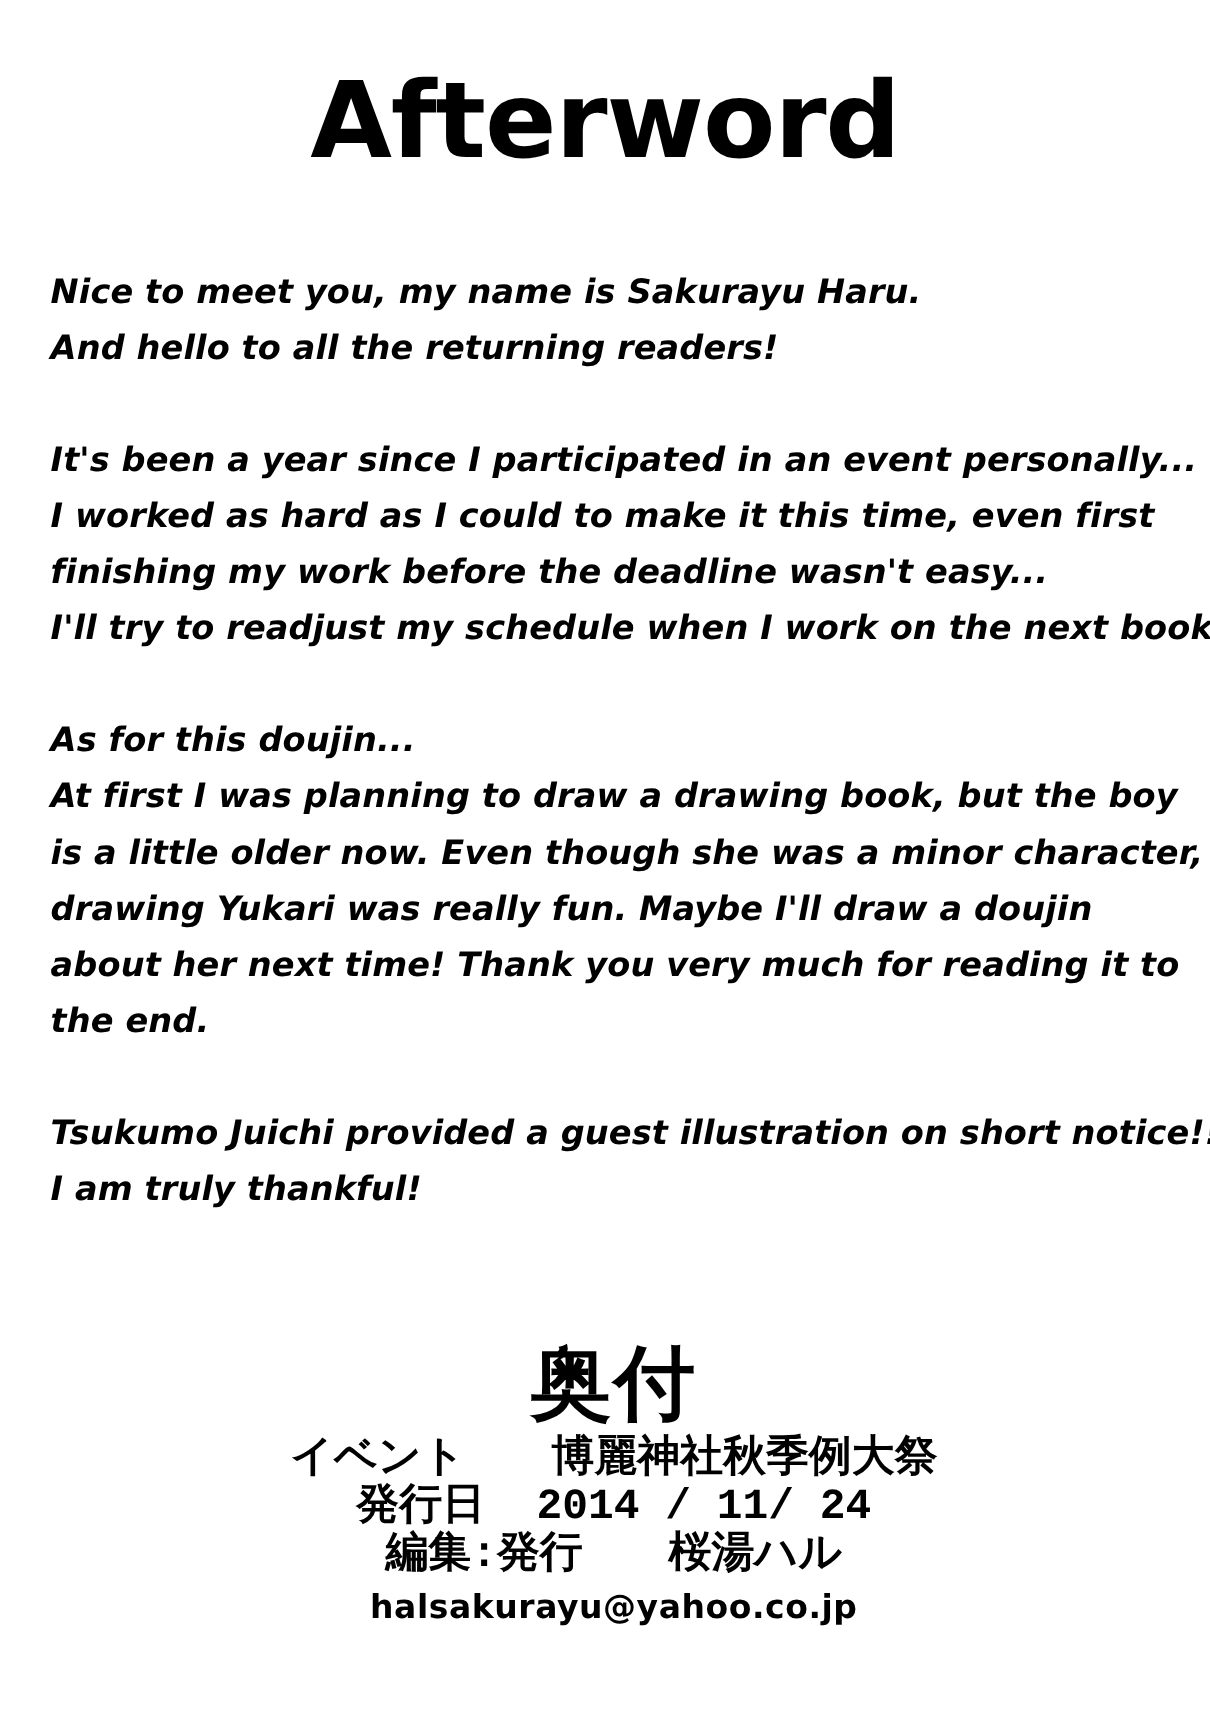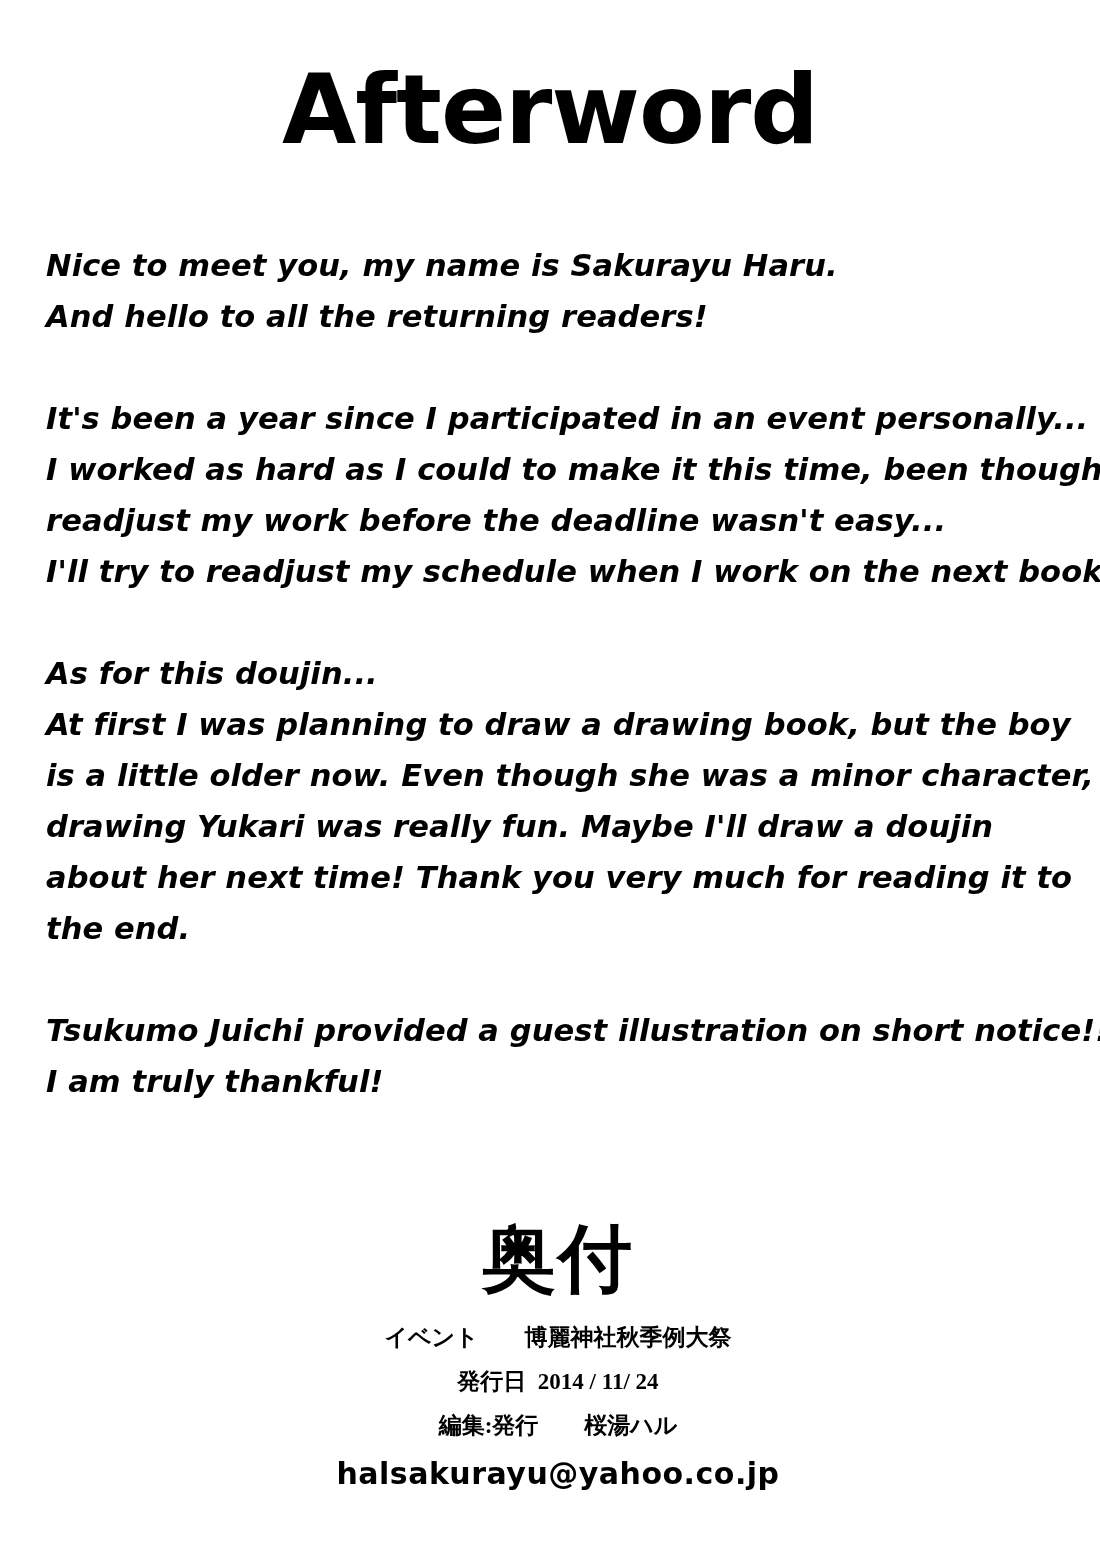--- a/index.html
+++ b/index.html
@@ -61,24 +61,24 @@
   }
   .colophon-title {
     font-family: "DejaVu Sans", sans-serif;
     font-weight: bold;
     font-size: 74px;
     line-height: 80px;
     letter-spacing: 2px;
     color: #000000;
   }
   .colophon-lines {
-    margin-top: 18px;
-    font-family: Liberation Serif, serif;
+    margin-top: 6px;
+    font-family: Liberation Mono, monospace;
     font-weight: 600;
-    font-size: 23px;
+    font-size: 39px;
     line-height: 44px;
     color: #000000;
   }
   .colophon-lines .cline {
     display: block;
     white-space: pre;
   }
   .email {
     margin-top: 6px;
     font-family: "DejaVu Sans", sans-serif;
@@ -98,22 +98,22 @@
 
   <div class="body-text">
 
     <div class="para">
       <span class="line">Nice to meet you, my name is Sakurayu Haru.</span>
       <span class="line">And hello to all the returning readers!</span>
     </div>
 
     <div class="para">
       <span class="line">It's been a year since I participated in an event personally...</span>
-      <span class="line">I worked as hard as I could to make it this time, been though</span>
-      <span class="line">readjust my work before the deadline wasn't easy...</span>
+      <span class="line">I worked as hard as I could to make it this time, even first</span>
+      <span class="line">finishing my work before the deadline wasn't easy...</span>
       <span class="line">I'll try to readjust my schedule when I work on the next book...!</span>
     </div>
 
     <div class="para">
       <span class="line">As for this doujin...</span>
       <span class="line">At first I was planning to draw a drawing book, but the boy</span>
       <span class="line">is a little older now. Even though she was a minor character,</span>
       <span class="line">drawing Yukari was really fun. Maybe I'll draw a doujin</span>
       <span class="line">about her next time! Thank you very much for reading it to</span>
       <span class="line">the end.</span>

